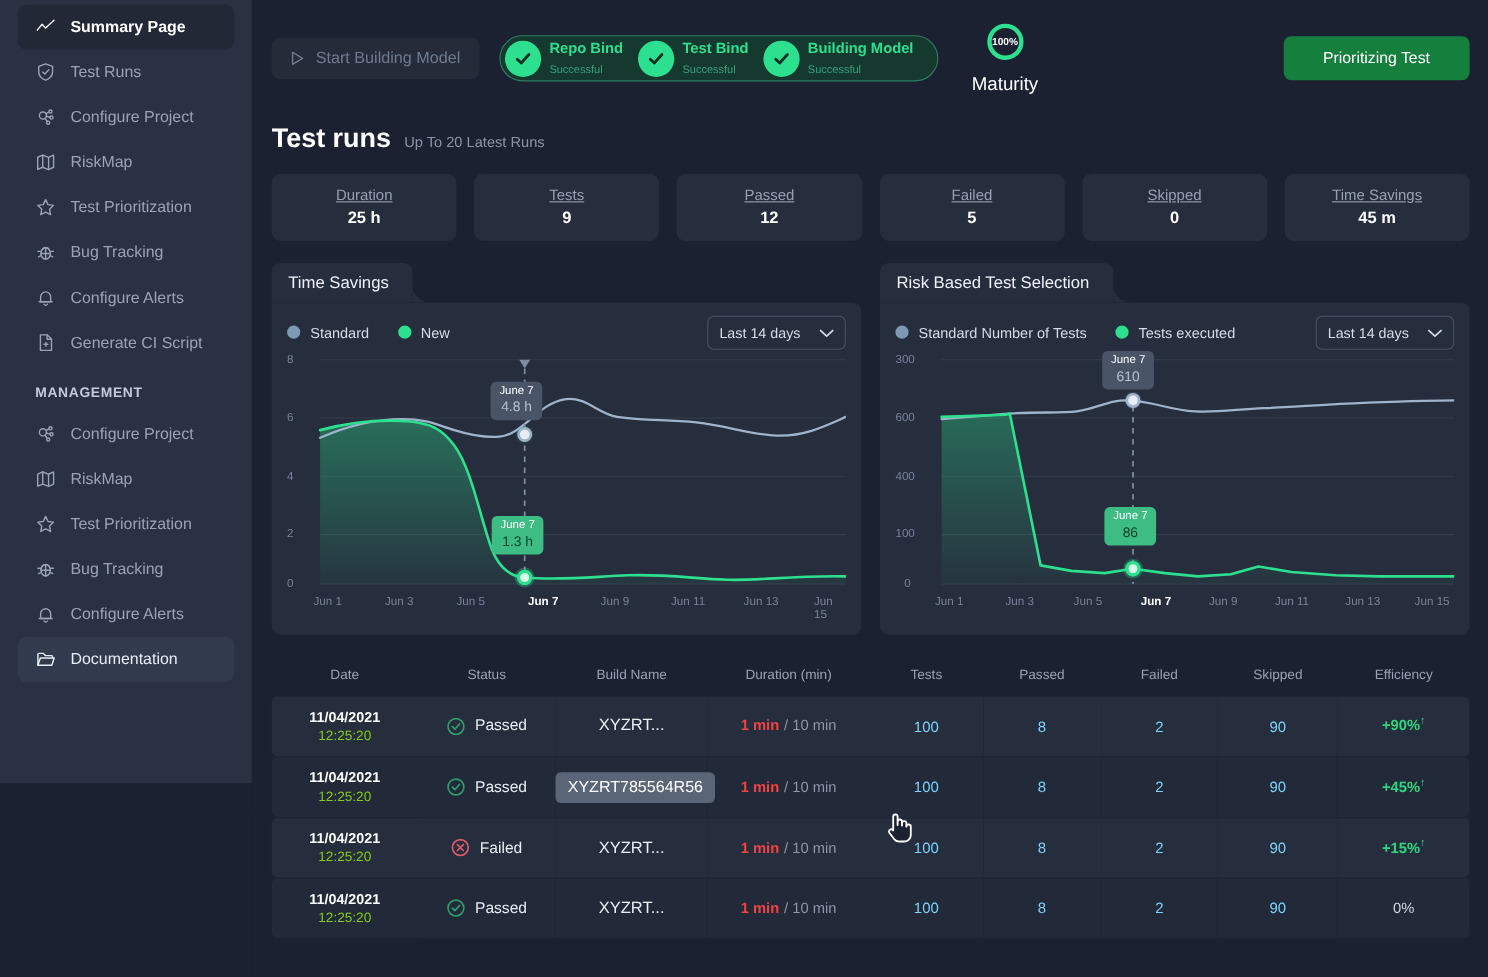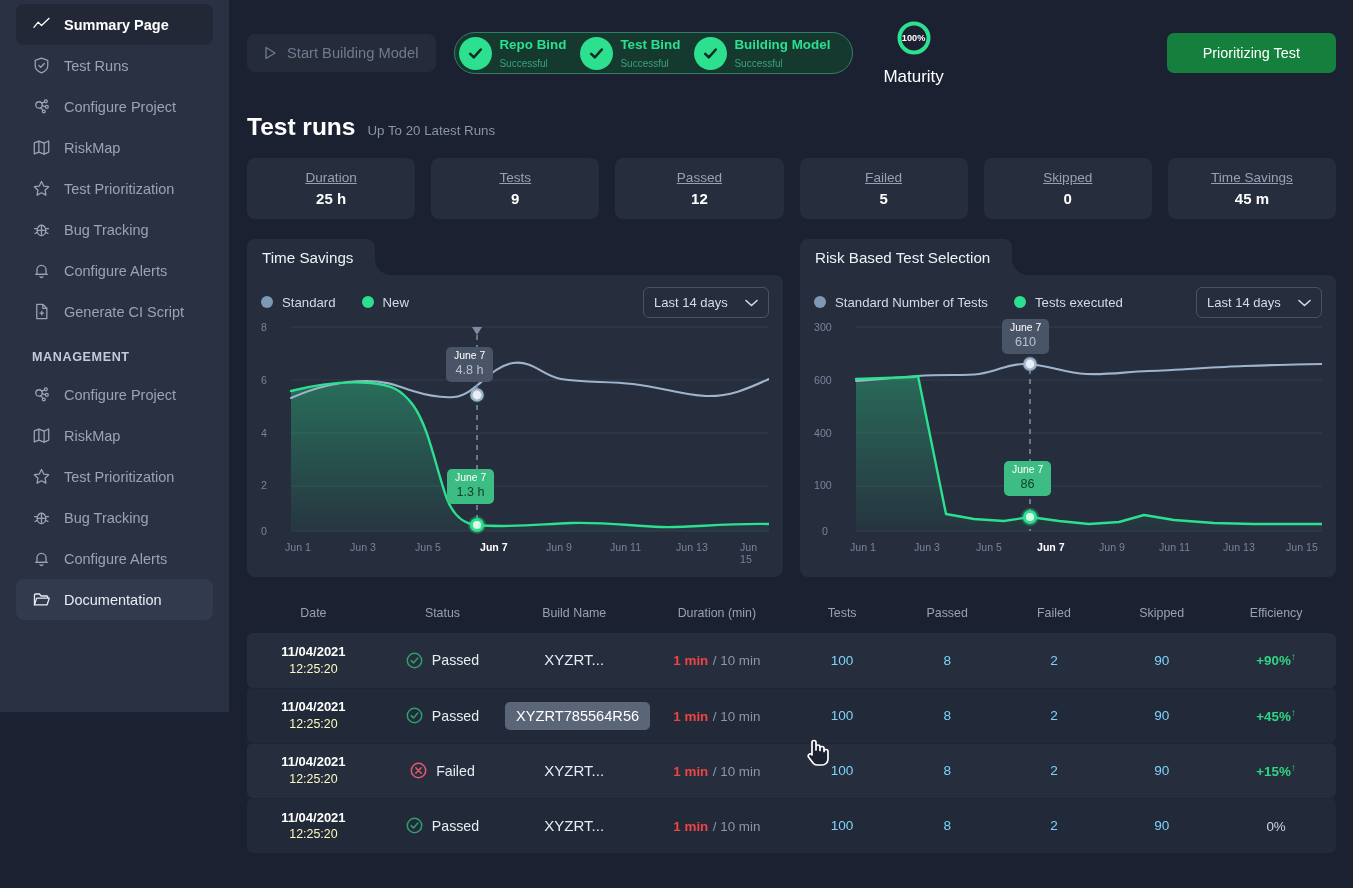--- a/index.html
+++ b/index.html
@@ -212,21 +212,21 @@
     padding: 9px 0 13px 0;
     text-align: center;
   }
   .tbl td { text-align: center; padding: 0; height: 55px; vertical-align: middle; }
   .tbl tbody tr { background: #262d3c; }
   .tbl tbody tr.alt { background: #222938; }
   .tbl tbody tr td:first-child { border-radius: 6px 0 0 6px; }
   .tbl tbody tr td:last-child { border-radius: 0 6px 6px 0; }
   .tbl tbody tr + tr td { border-top: 1px solid #1e2533; }
   .date-main { color: #ffffff; font-size: 13px; font-weight: bold; line-height:1.35;}
-  .date-sub { color: #fef9c3; font-size: 12.4px; line-height:1.35;}
+  .date-sub { color: #84cc16; font-size: 12.4px; line-height:1.35;}
   .status-cell { display: flex; align-items: center; justify-content: center; gap: 9px; }
   .status-cell svg{ display:block; }
   .st-pass { color: #e7ebf2; font-size: 14.2px; }
   .st-fail { color: #e7ebf2; font-size: 14.2px; }
   .build-plain { color: #e9edf4; font-size: 15px; }
   .build-chip {
     display: inline-block;
     background: #5b6578;
     color: #ffffff;
     font-size: 14.6px;

